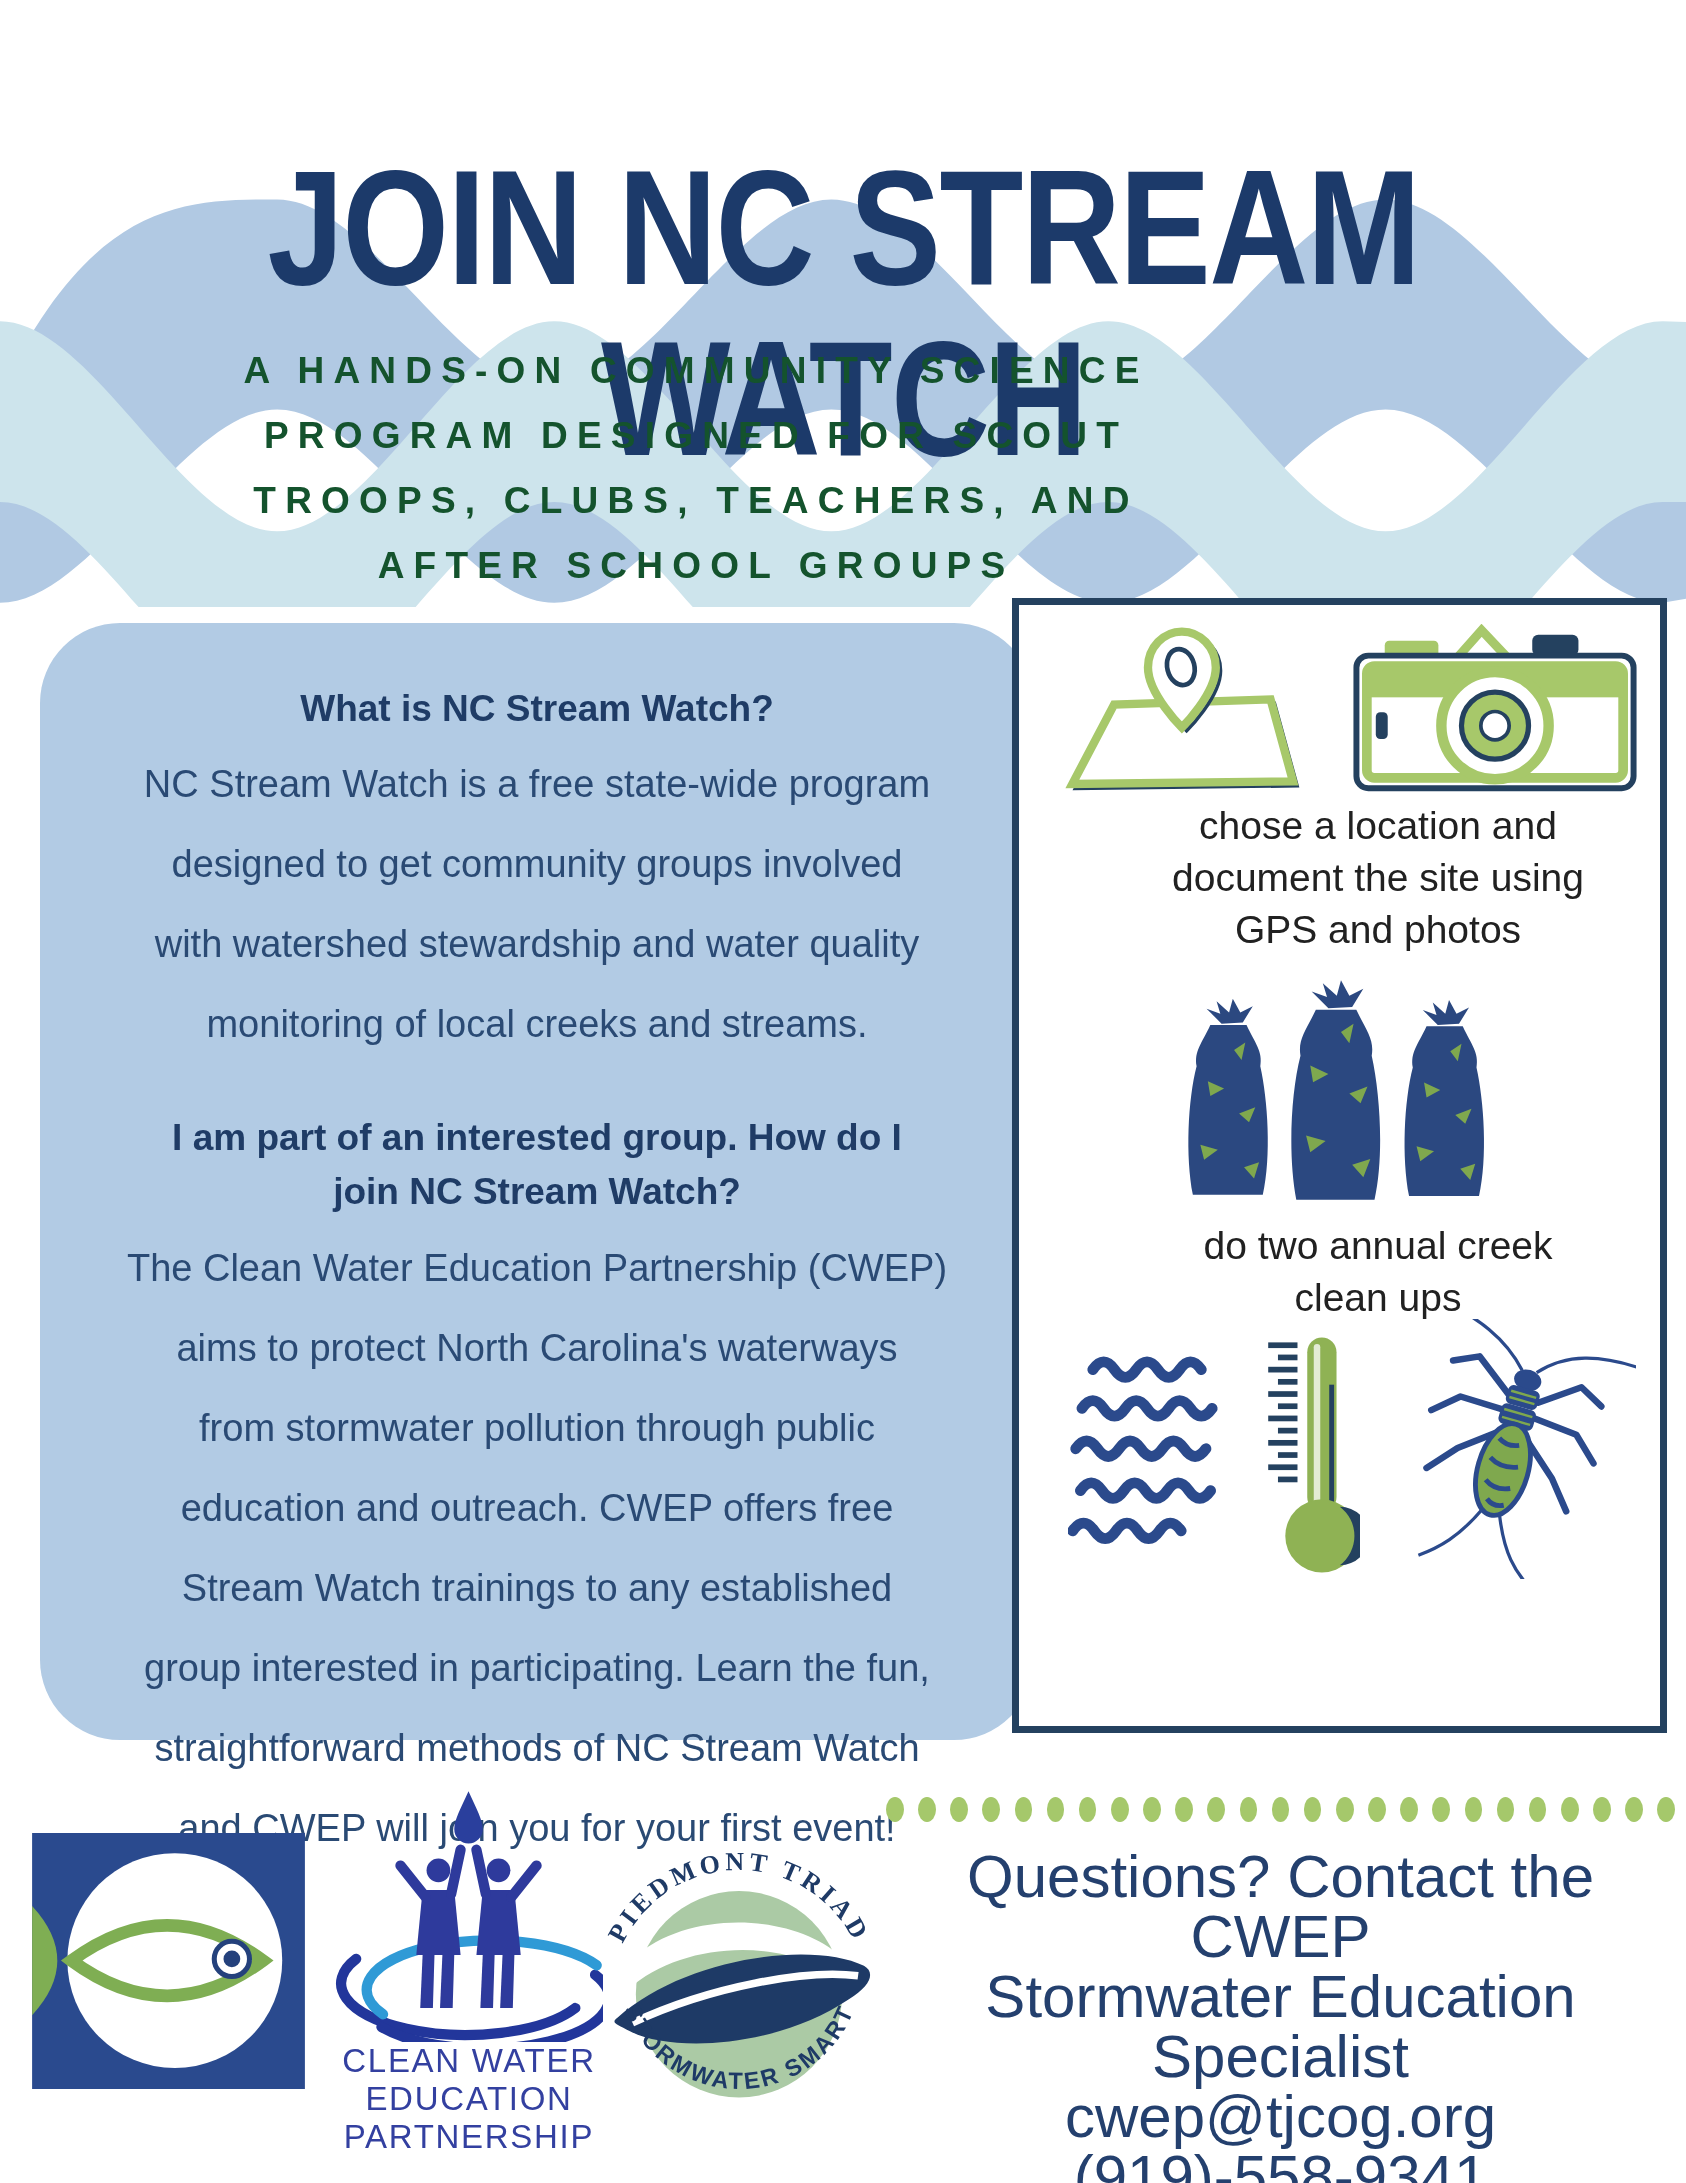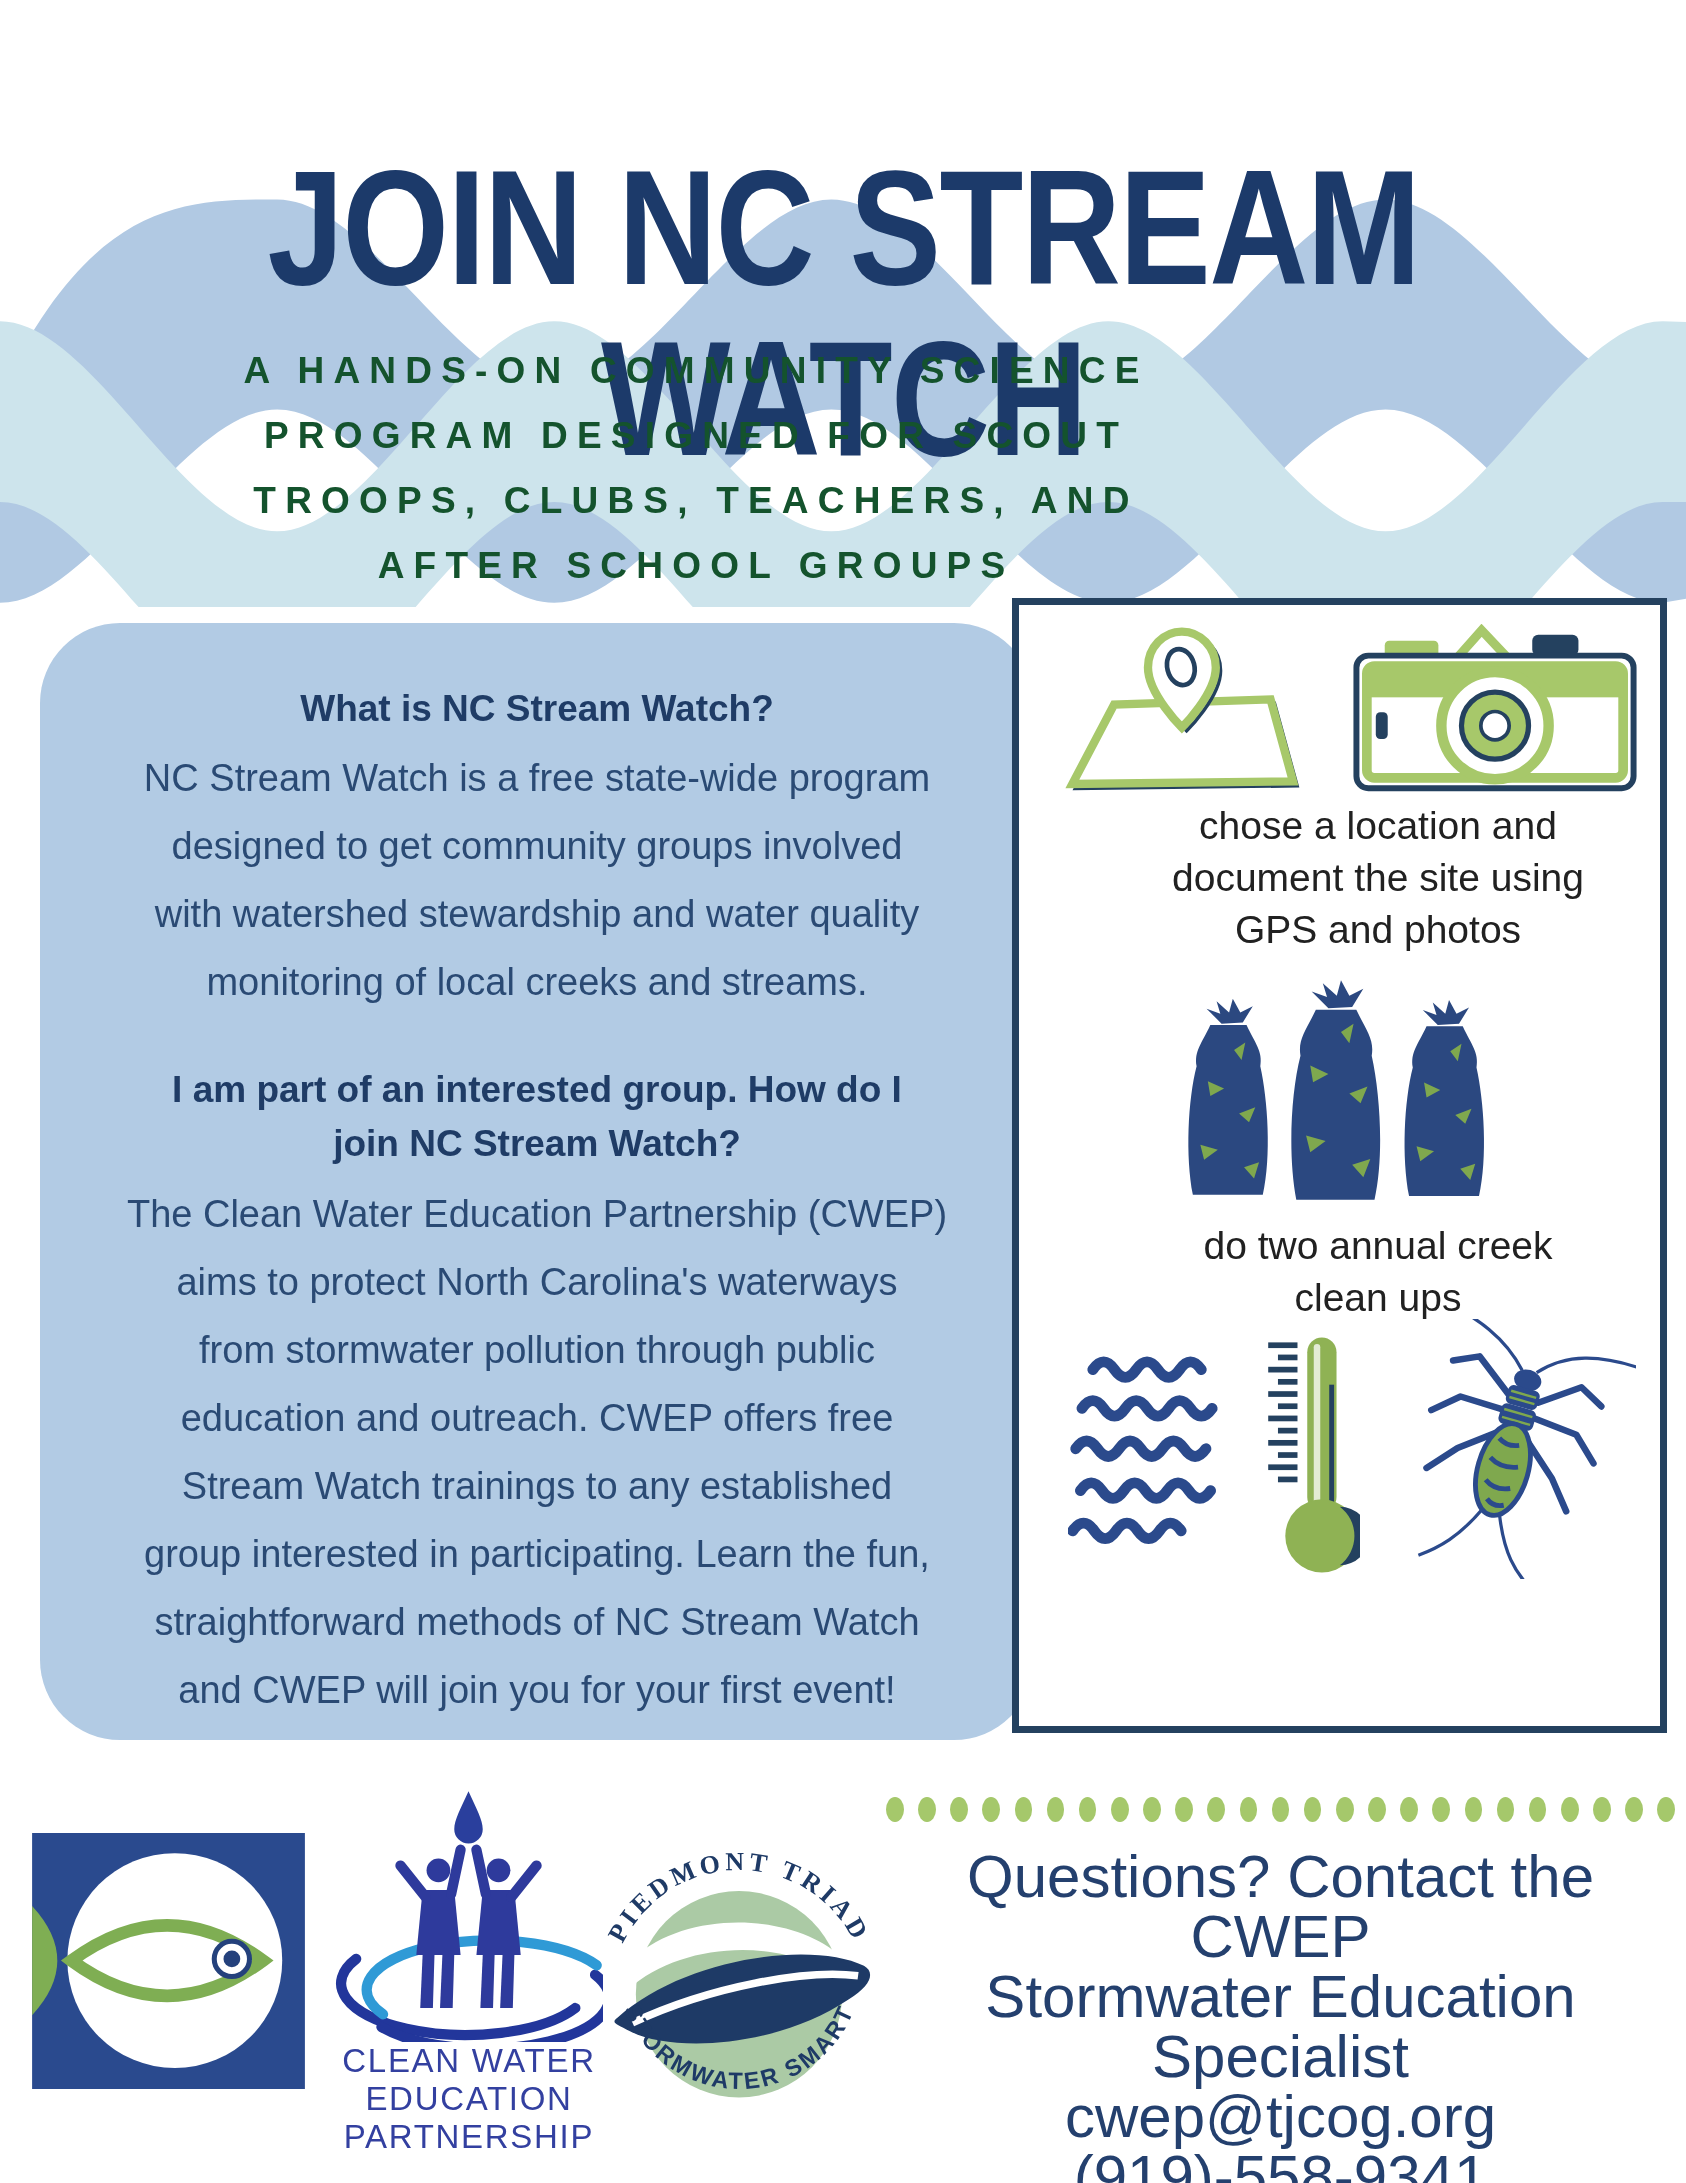--- a/index.html
+++ b/index.html
@@ -14,21 +14,21 @@
          font-size:143px;font-weight:bold;color:#1c3a6a;line-height:1.05;
          letter-spacing:-1.7px;transform:scaleX(.96) scaleY(1.14);transform-origin:50% 0;}
   #subtitle{left:0;top:338px;width:1392px;text-align:center;font-size:37px;font-weight:bold;
             letter-spacing:9.2px;line-height:65px;color:#14532d;}
 
   
   #infoBox{left:40px;top:623px;width:994px;height:1117px;background:#b2cbe4;border-radius:80px;
            text-align:center;color:#2a4a74;}
   #infoBox .inner{padding:59px 11.8px 0 11.8px;}
   .qHead{font-size:37px;font-weight:bold;color:#1f3c66;line-height:54px;margin:0;}
-  .qBody{font-size:38px;line-height:68px;margin:8.4px 0 0 0;}
+  .qBody{font-size:38px;line-height:80px;margin:8.4px 0 0 0;}
   #q2Head{margin-top:47px;}
 
   
   #stepsBox{left:1012px;top:598px;width:655px;height:1135px;background:#ffffff;
             border:7.6px solid #24415f;box-sizing:border-box;}
   .caption{position:absolute;left:0;width:640px;text-align:center;color:#212121;
            font-size:39px;line-height:52px;margin-left:39px;}
   #caption1{top:195px;}
   #caption2{top:615px;}
   #caption3{top:966px;}

